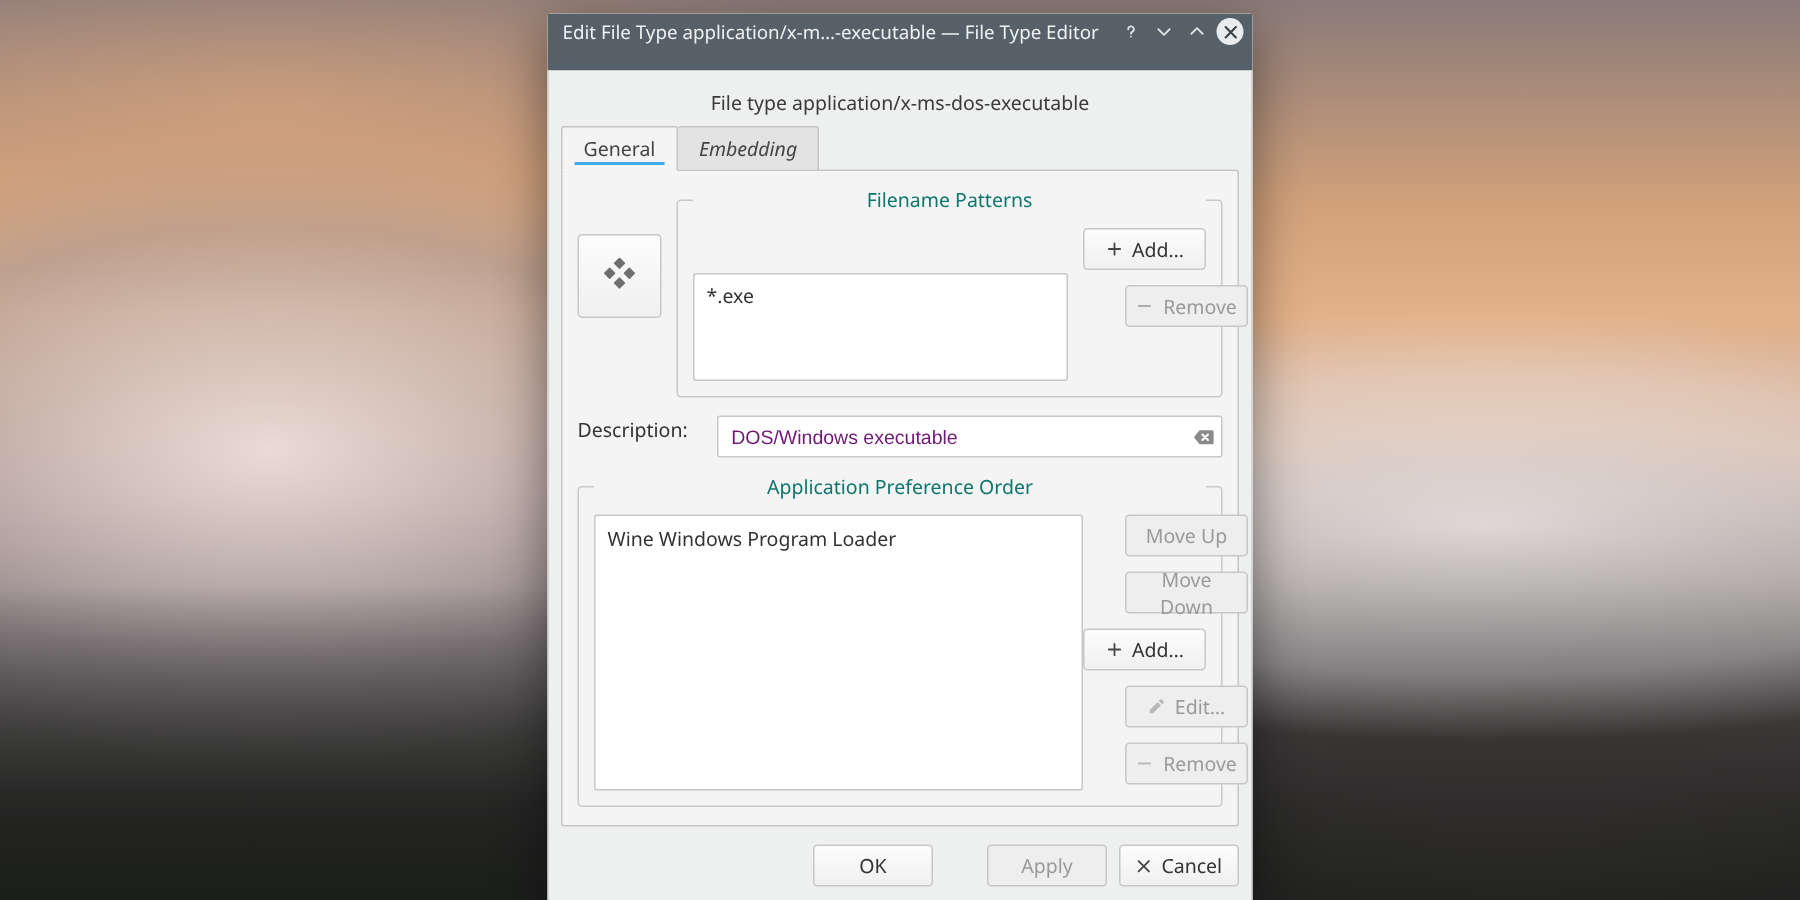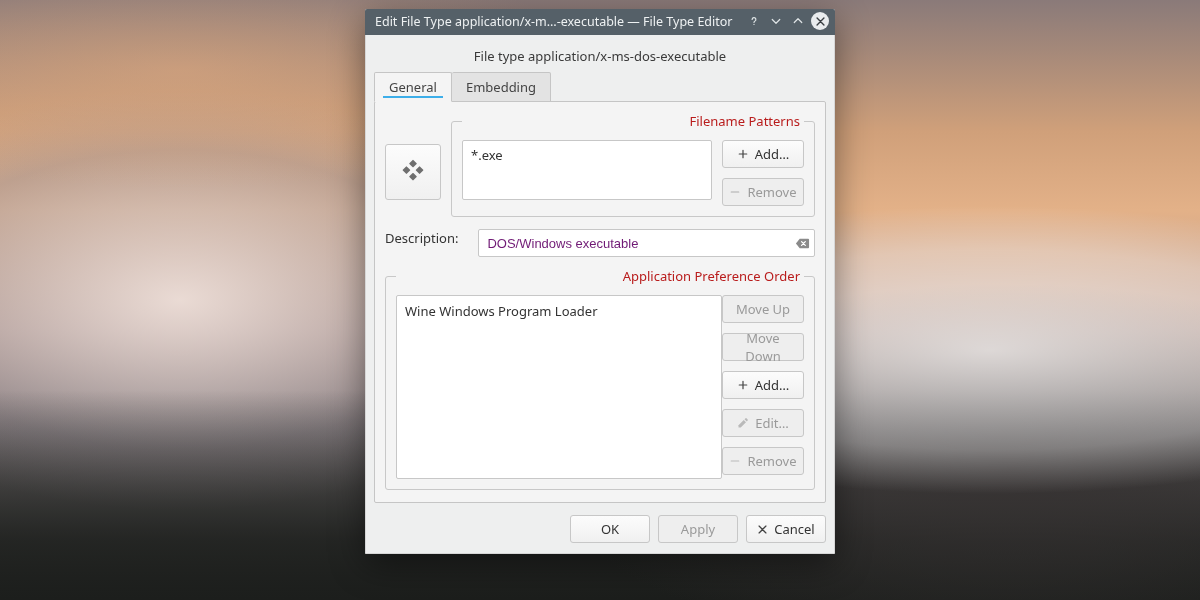--- a/index.html
+++ b/index.html
@@ -42,21 +42,21 @@
     border-radius: 2px;
     overflow: hidden;
     background: #f4f4f4;
   }
   .titlebar {
     height: 24px;
     background: #556068;
     color: #eef1f2;
     display: flex;
     align-items: center;
-    padding: 0 6px 2px 10px;
+    padding: 0 6px 14px 10px;
     font-size: 12.5px;
     user-select: none;
   }
   .titlebar .title-text {
     flex: 1 1 auto;
     white-space: nowrap;
     overflow: hidden;
     text-overflow: ellipsis;
   }
   .titlebar .tb-btn {
@@ -103,21 +103,21 @@
     padding: 5px 14px 5px;
     border: 1px solid #c5c5c5;
     background: #e3e3e3;
     position: relative;
     cursor: pointer;
     font-size: 13px;
     color: #444;
     border-top-left-radius: 2px;
     border-top-right-radius: 2px;
   }
-  .tab + .tab { border-left: none; }
+  .tab + .tab { border-left: none; font-style: italic; }
   .tab.active {
     background: #f4f4f4;
     border-bottom-color: #f4f4f4;
     z-index: 3;
   }
   .tab.active .underline {
     position: absolute;
     left: 8px; right: 8px; bottom: 3px;
     height: 2px;
     background: #3daee9;
@@ -153,44 +153,45 @@
 
   fieldset.group {
     border: 1px solid #c8c8c8;
     border-radius: 3px;
     margin: 0;
     padding: 10px 10px 10px 10px;
     flex: 1 1 auto;
     min-width: 0;
   }
   fieldset.group > legend {
-    text-align: right;
+    text-align: center;
     width: 100%;
     padding: 0;
     font-size: 13px;
-    color: #b91c1c;
+    color: #0f766e;
   }
   .legend-inner { background:#f4f4f4; padding:0 4px; }
 
   .pattern-row {
     display:flex;
     gap:10px;
   }
   .listish {
     border: 1px solid #c7c7c7;
     background: #ffffff;
     border-radius: 2px;
     padding: 4px 6px;
     font-size: 13px;
     box-sizing: border-box;
   }
   .pattern-list {
     flex: 1 1 auto;
-    height: 60px;
+    height: 72px;
     overflow: auto;
+    margin-top: 30px;
   }
   .pattern-list .item { padding: 1px 2px; cursor: pointer; }
 
   .btn-col {
     display:flex;
     flex-direction: column;
     width: 82px;
     gap: 10px;
   }
 
@@ -209,20 +210,21 @@
     padding: 0 10px;
     box-sizing: border-box;
     user-select:none;
     text-align:center;
   }
   .kbtn.fixed { width: 82px; padding: 0 6px; }
   .kbtn.disabled {
     color: #9a9a9a;
     background: #eeeeee;
     cursor: default;
+    margin-left: 28px;
   }
   .kbtn.disabled svg { opacity: 0.55; }
   .kbtn svg { display:block; }
 
   .desc-row {
     display:flex;
     align-items:flex-start;
     gap: 20px;
     margin: 12px 0 10px;
   }

